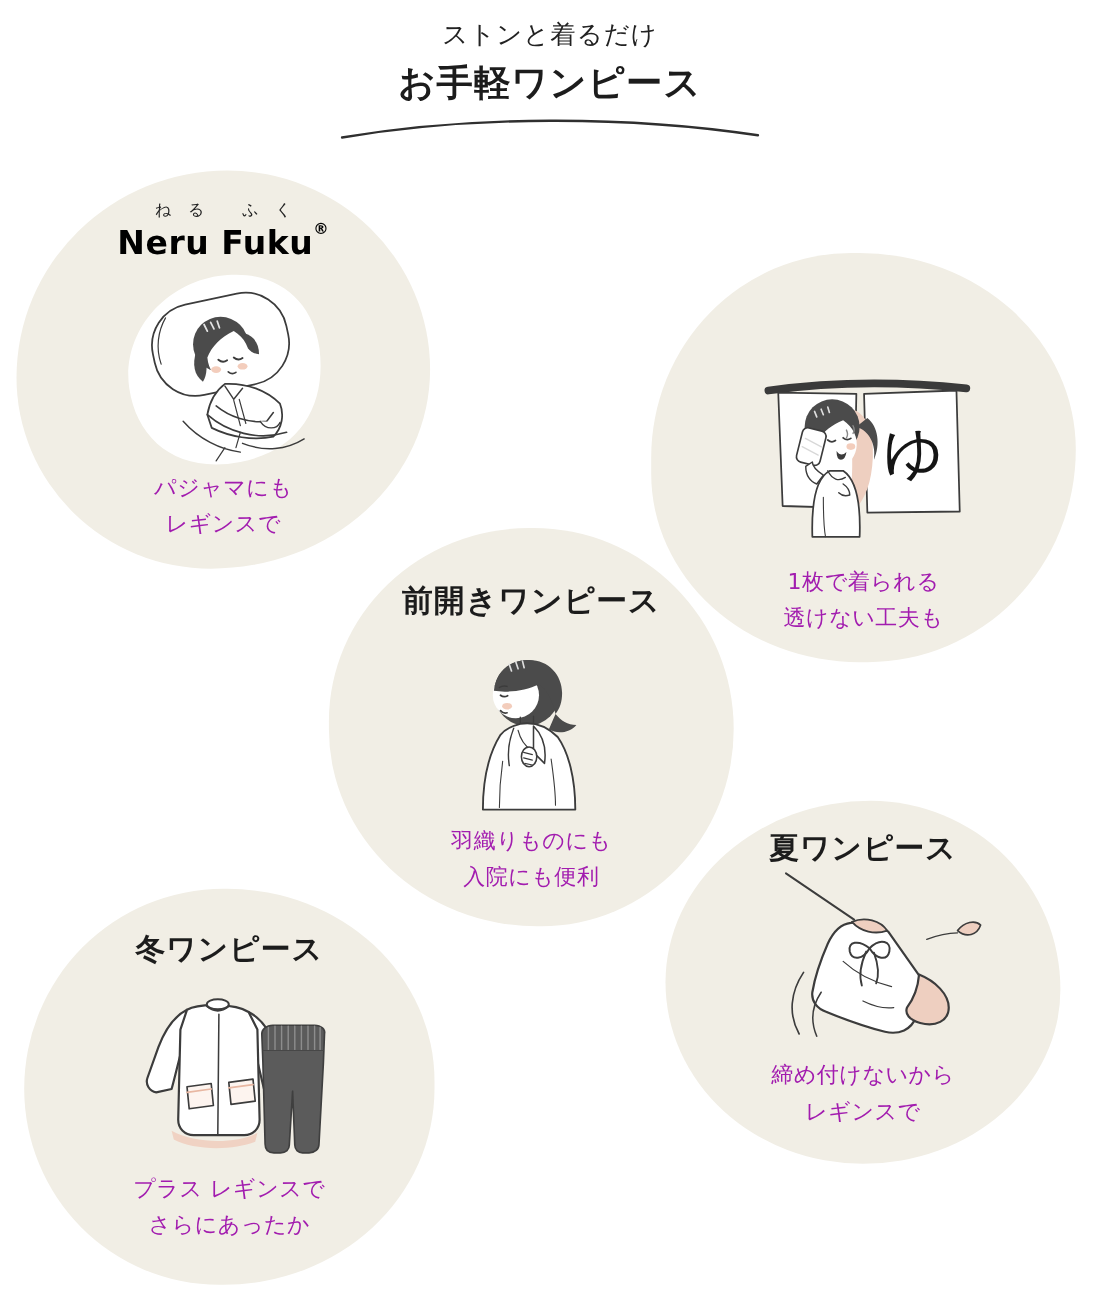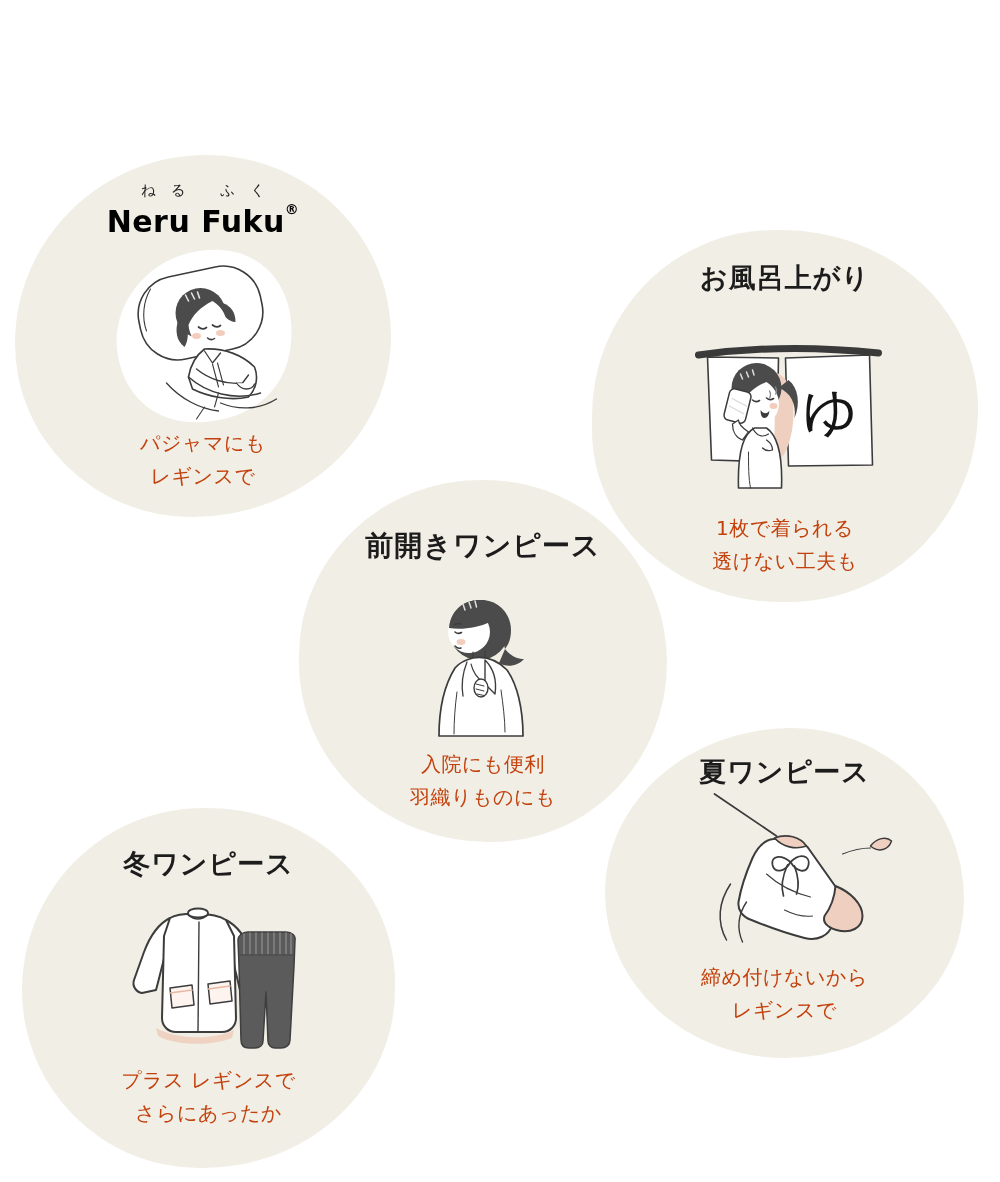--- a/index.html
+++ b/index.html
@@ -26,21 +26,21 @@
   .blob3{left:299px;top:480px;width:368px;height:362px;border-radius:50% 50% 48% 52% / 49% 51% 50% 50%;}
   .blob4{left:605px;top:728px;width:359px;height:330px;border-radius:52% 48% 50% 50% / 50% 52% 48% 50%;}
   .blob5{left:22px;top:808px;width:373px;height:360px;border-radius:49% 51% 52% 48% / 51% 49% 50% 50%;}
   .blob > *{position:absolute;}
   .blob-title{
     left:0;width:100%;text-align:center;
     font-size:27px;font-weight:700;line-height:36px;color:#1c1c1c;letter-spacing:1px;
   }
   .caption{
     left:0;width:100%;text-align:center;
-    font-size:20px;line-height:33px;color:#c2410c;letter-spacing:0.5px;
+    font-size:20px;line-height:33px;color:#a21caf;letter-spacing:0.5px;
   }
   .caption span{display:block;}
   .illo{left:50%;transform:translateX(-50%);}
   
   .furigana{top:26px;left:0;width:100%;text-align:center;font-size:14.5px;letter-spacing:15px;padding-left:15px;box-sizing:border-box;color:#222;}
   .brand-name{top:46px;left:0;width:100%;text-align:center;font-size:30px;font-weight:600;letter-spacing:0.5px;color:#000000;}
   .brand-name sup{font-size:14px;vertical-align:18px;font-weight:600;}
   .blob1 .illo{top:88px;}
   .blob1 .caption{top:272px;}
   
@@ -59,20 +59,27 @@
   .blob5 .blob-title{top:38px;}
   .blob5 .illo{top:80px;margin-left:10px;}
   .blob5 .caption{top:256px;}
   svg{display:block;}
 </style>
 </head>
 <body>
 
 <div class="page">
 
+  <div class="header">
+    <div class="subtitle">ストンと着るだけ</div>
+    <h1 class="title">お手軽ワンピース</h1>
+    <svg class="title-underline" width="390" height="28" viewBox="0 0 390 28">
+      <path d="M6,23 C125,3 265,3 384,21" fill="none" stroke="#2f2f2f" stroke-width="2.2" stroke-linecap="round"></path>
+    </svg>
+  </div>
 
   <div class="blob blob1">
     <div class="furigana">ねる ふく</div>
     <div class="brand-name"><span>Neru Fuku</span><sup>®</sup></div>
 
     <svg class="illo" width="205" height="188" viewBox="0 0 205 188">
       <g stroke-linecap="round" stroke-linejoin="round">
         <path d="M98,8 C150,0 184,30 190,74 C196,124 174,166 118,177 C62,188 24,158 17,110 C10,62 46,16 98,8 Z" fill="#ffffff"></path>
         <rect x="38" y="28" width="124" height="84" rx="38" fill="#ffffff" stroke="#3c3c3c" stroke-width="1.6" transform="rotate(-12 100 70)"></rect>
         <path d="M50,46 C43,58 41,74 46,88" stroke="#3c3c3c" stroke-width="1.1" fill="none"></path>
@@ -98,21 +105,20 @@
     </svg>
 
     <div class="caption">
       <span>パジャマにも</span>
       <span>レギンスで</span>
     </div>
   </div>
 
   <div class="blob blob2">
     <div class="blob-title">
-      <span style="display:block">お風呂上がり</span>
     </div>
 
     <svg class="illo" width="205" height="172" viewBox="0 0 205 172">
       <g stroke-linecap="round" stroke-linejoin="round">
         <path d="M16,19 Q102,7 196,17" stroke="#3a3a3a" stroke-width="7" fill="none"></path>
         <path d="M25,21 L96,22 L94,126 L29,124 Z" fill="#ffffff" stroke="#3c3c3c" stroke-width="1.6"></path>
         <path d="M103,22 L187,19 L190,129 L106,130 Z" fill="#ffffff" stroke="#3c3c3c" stroke-width="1.6"></path>
         <text x="148" y="94" font-size="54" fill="#151515" text-anchor="middle" font-family="'DejaVu Serif',serif">ゆ</text>
         <path d="M92,36 C106,40 112,58 111,80 C110,102 104,118 95,127 L88,127 C94,104 94,60 86,38 Z" fill="#eecfc0"></path>
         <path d="M96,52 C108,56 114,68 112,82 C118,68 116,52 106,44 Z" fill="#4b4b4b"></path>
@@ -158,22 +164,22 @@
         <path d="M70,90 C66,100 64,112 66,124" stroke="#3c3c3c" stroke-width="1.3" fill="none"></path>
         <path d="M88,88 C96,96 100,108 98,122 L88,112 Z" fill="#ffffff" stroke="#3c3c3c" stroke-width="1.4"></path>
         <path d="M74,92 C76,100 80,106 86,110" stroke="#3c3c3c" stroke-width="1.1" fill="none"></path>
         <ellipse cx="84" cy="116" rx="7" ry="9" fill="#ffffff" stroke="#3c3c3c" stroke-width="1.4"></ellipse>
         <path d="M79,112 l8,2 M79,117 l8,2 M80,122 l7,1.5" stroke="#3c3c3c" stroke-width="1" fill="none"></path>
         <path d="M60,120 C58,134 57,150 57,162 M104,118 C106,132 108,148 108,160" stroke="#3c3c3c" stroke-width="1" fill="none"></path>
       </g>
     </svg>
 
     <div class="caption">
+      <span>羽織りものにも</span>
       <span>入院にも便利</span>
-      <span>羽織りものにも</span>
     </div>
   </div>
 
   <div class="blob blob4">
     <div class="blob-title">夏ワンピース</div>
 
     <svg class="illo" width="225" height="162" viewBox="0 0 225 162">
       <g stroke-linecap="round" stroke-linejoin="round">
         <path d="M42,4 L104,46" stroke="#3c3c3c" stroke-width="1.8" fill="none"></path>
         <path d="M101,49 C92,50 85,57 80,68 C73,84 68,100 66,112 C65,120 70,127 79,130 C96,137 116,144 132,148 C145,151 156,146 160,135 C165,121 166,108 164,98 L135,57 C125,50 113,47 101,49 Z" fill="#ffffff" stroke="#3c3c3c" stroke-width="2"></path>

